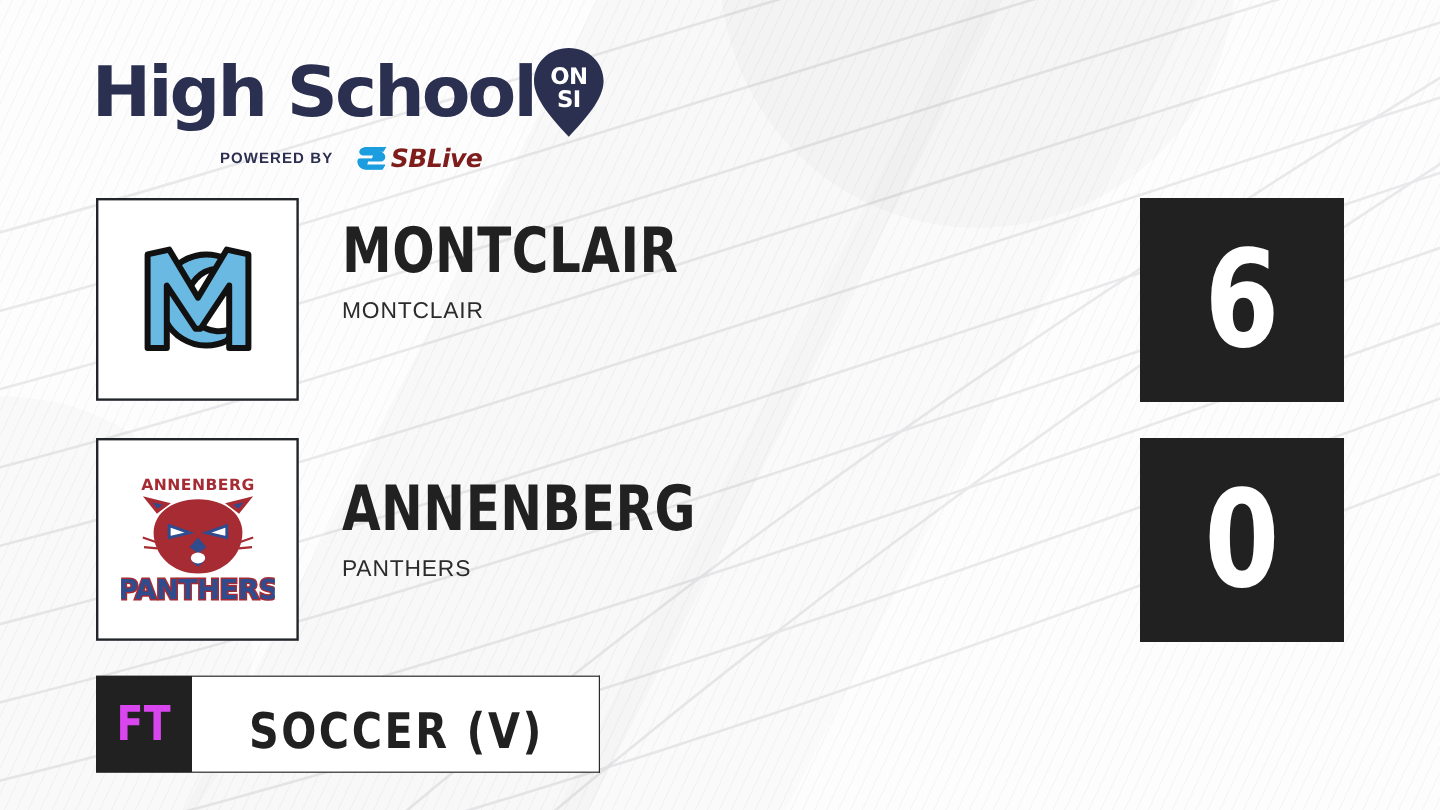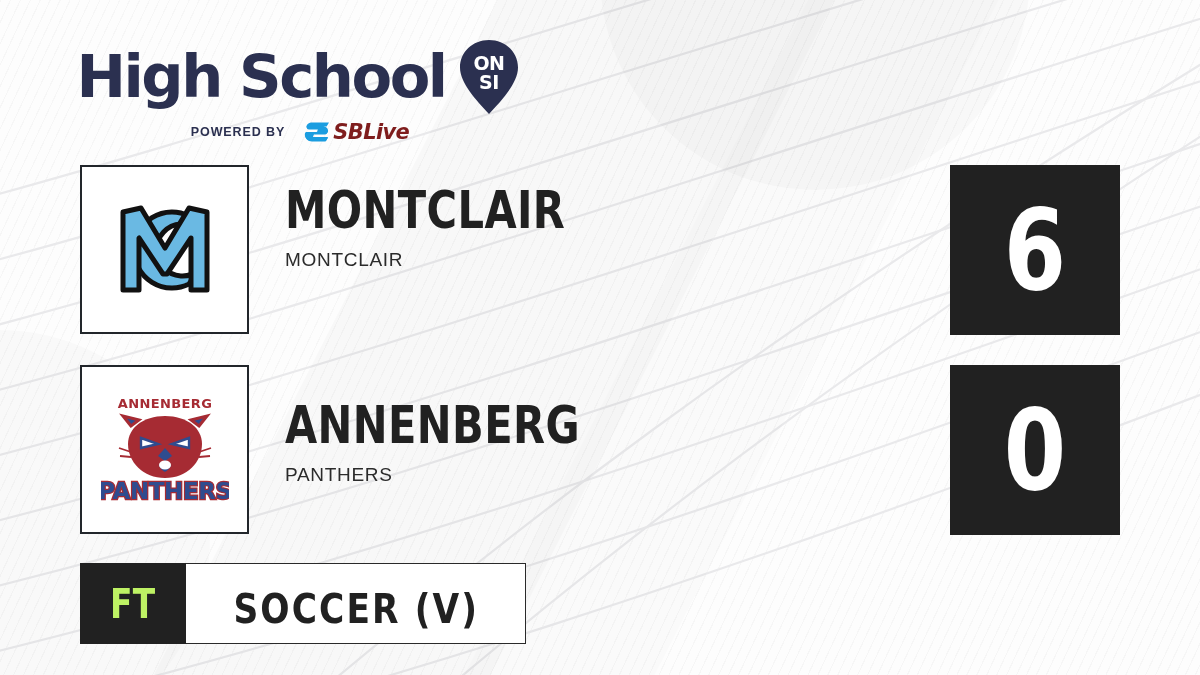--- a/index.html
+++ b/index.html
@@ -65,21 +65,21 @@
   #logo-lockup {
     position:absolute;
     left:80px; top:38px;
     display:flex;
     flex-direction:column;
     align-items:center;
   }
   .logo-row {
     display:flex;
     align-items:center;
-    gap:16px;
+    gap:1px;
   }
   .logo-wordmark {
     font-family:"DejaVu Sans", sans-serif;
     font-weight:700;
     font-size:58px;
     letter-spacing:-2.4px;
     color:#2b3050;
     line-height:.94;
     transform:scaleX(1.02);
   }
@@ -184,26 +184,26 @@
 
   
   #status-bar {
     position:absolute;
     left:80px; top:563px;
     height:81px;
     display:flex;
     align-items:stretch;
   }
   #status-period {
-    width:106px;
+    width:80px;
     background:#212121;
     display:flex;
     align-items:center;
     justify-content:center;
-    color:#bef264;
+    color:#d946ef;
     font-family:"DejaVu Sans", sans-serif;
     font-weight:700;
     font-size:40px;
     letter-spacing:.5px;
   }
   #status-period span { transform:scaleX(.82); display:block; }
   #status-sport {
     background:#ffffff;
     border:1.5px solid #2a2a2a;
     border-left:none;

